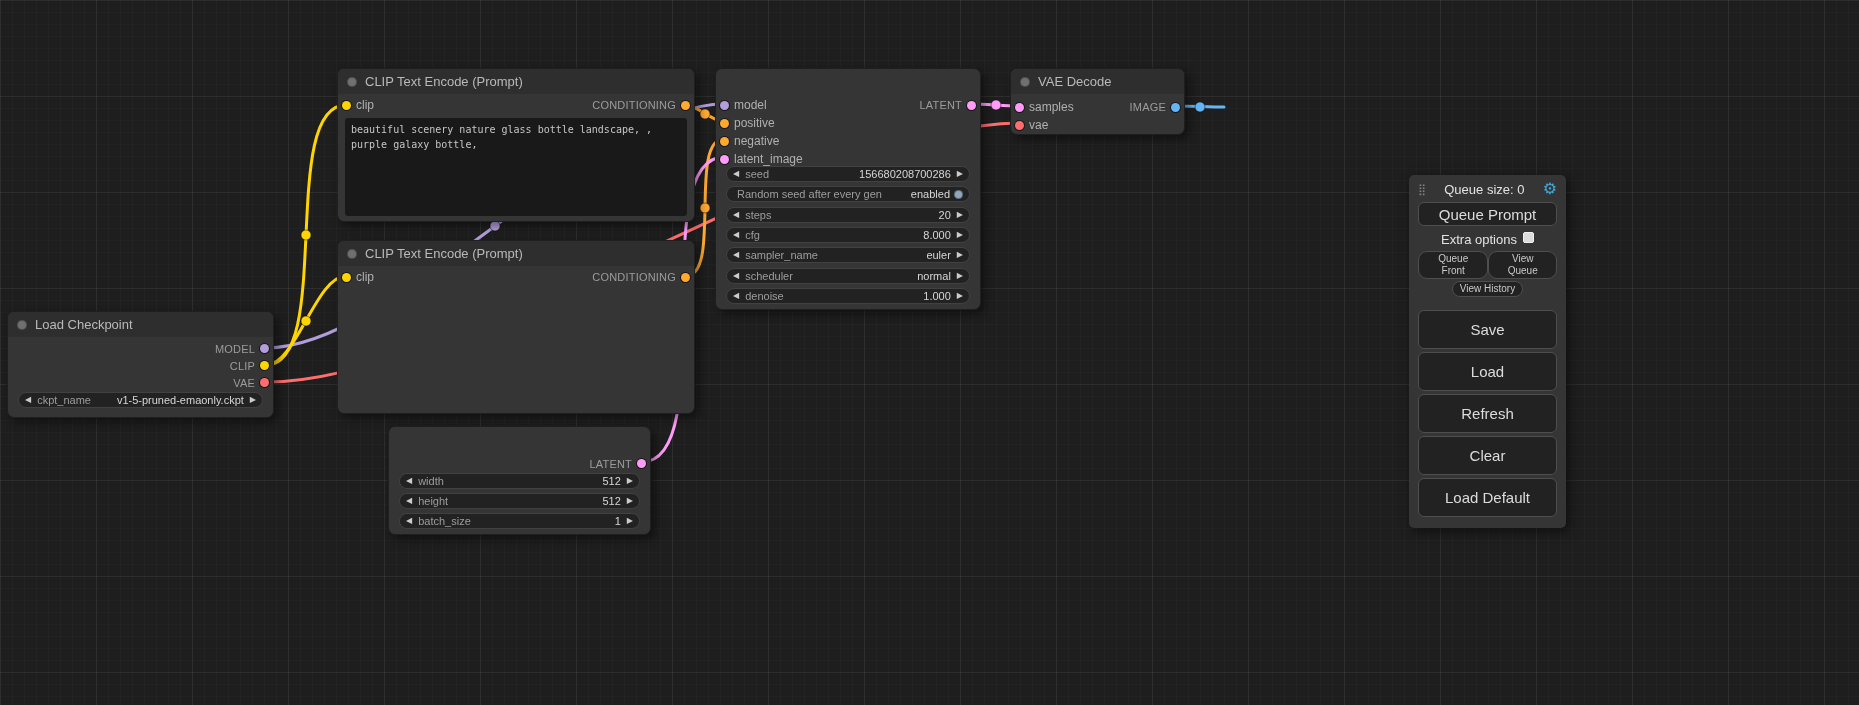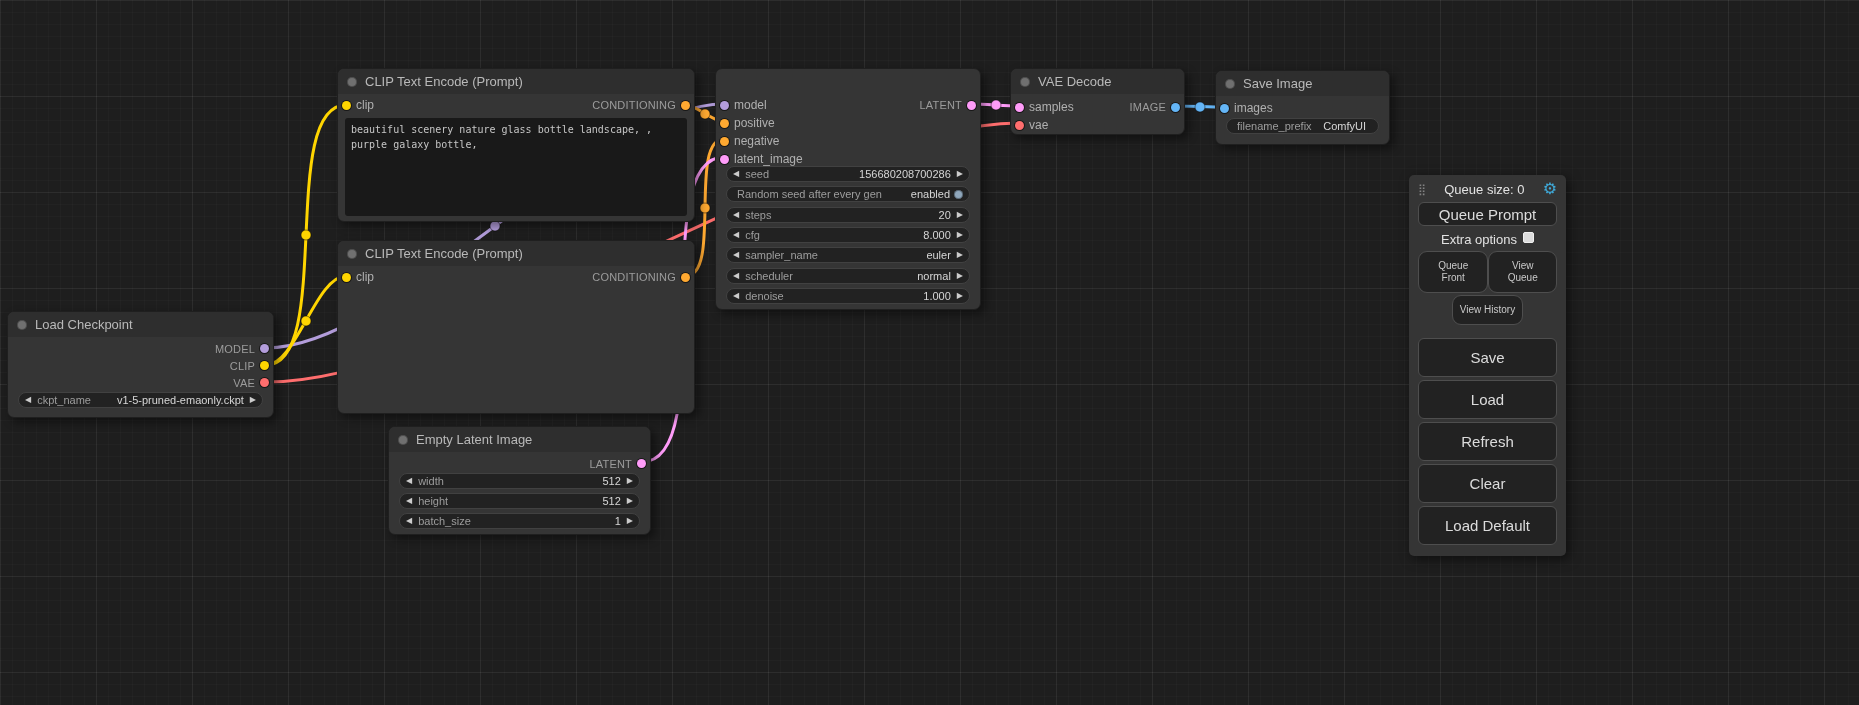--- a/index.html
+++ b/index.html
@@ -80,21 +80,21 @@
   .btn-big { height:39px; font-size:15px; margin:3px 0; line-height:1; }
   .btn-qp  { height:24px; font-size:15px; margin:2px 0 1px; }
   .extra { display:flex; align-items:flex-start; justify-content:center; gap:6px;
            font-size:13px; color:#e2e2e2; margin:6px 0 3px; height:16px; }
   .extra input { appearance:none; -webkit-appearance:none; width:11px; height:11px;
                  background:#dcdcdc; border:1px solid #f0f0f0; border-radius:2px;
                  margin:0; cursor:pointer; }
   .pill-row { display:flex; justify-content:space-between; margin:2px 0; }
   .pill-row.center { justify-content:center; }
   .btn-pill { display:inline-block; width:auto; font-size:10px; color:#c9c9c9;
-              padding:8px 7px; border-radius:9px; line-height:1.2; }
+              padding:1px 7px; border-radius:9px; line-height:1.2; }
   .menu-gap { height:8px; }
 </style>
 </head>
 <body>
 
 <div class="canvas">
 
   <svg class="wires" width="1859" height="705" viewBox="0 0 1859 705">
     <path d="M 266 348 C 396 348, 594 104, 724 104" style="stroke: rgb(179, 157, 219);"></path>
     <path d="M 266 365 C 334 365, 278 105, 346 105" style="stroke: rgb(255, 213, 0);"></path>
@@ -163,24 +163,20 @@
     </div>
     <div class="srow srow18" style="top:27px">
       <span class="sdot in" style="background: rgb(255, 213, 0);"></span>
       <span class="in-label">clip</span>
       <span class="out-label">CONDITIONING</span>
       <span class="sdot out" style="background: rgb(255, 169, 49);"></span>
     </div>
   </div>
 
   <div class="node" style="left:388px;top:426px;width:263px;height:109px">
-    <div class="ntitle">
-      <span class="tdot"></span>
-      <span>Empty Latent Image</span>
-    </div>
     <div class="srow" style="top:28px">
       <span class="out-label">LATENT</span>
       <span class="sdot out" style="background: rgb(255, 156, 249);"></span>
     </div>
     <div class="widget" style="top:46px">
       <span class="warrow">◀</span>
       <span class="wname">width</span>
       <span class="wval">512</span>
       <span class="warrow">▶</span>
     </div>
@@ -271,34 +267,20 @@
       <span class="in-label">samples</span>
       <span class="out-label">IMAGE</span>
       <span class="sdot out" style="background: rgb(100, 181, 246);"></span>
     </div>
     <div class="srow srow18" style="top:47px">
       <span class="sdot in" style="background: rgb(255, 110, 110);"></span>
       <span class="in-label">vae</span>
     </div>
   </div>
 
-  <div class="node" style="left:1215px;top:70px;width:175px;height:75px">
-    <div class="ntitle">
-      <span class="tdot"></span>
-      <span>Save Image</span>
-    </div>
-    <div class="srow srow18" style="top:28px">
-      <span class="sdot in" style="background: rgb(100, 181, 246);"></span>
-      <span class="in-label">images</span>
-    </div>
-    <div class="widget" style="top:47px">
-      <span class="wname" style="margin-left:4px">filename_prefix</span>
-      <span class="wval">ComfyUI</span>
-    </div>
-  </div>
 
   <div class="menu">
     <div class="menu-header">
       <span class="drag">⣿</span>
       <span class="qsize">Queue size: 0</span>
       <span class="gear" style="color: rgb(63, 169, 216);">⚙</span>
     </div>
     <button class="btn btn-qp">Queue Prompt</button>
     <div class="extra">
       <span>Extra options</span>

